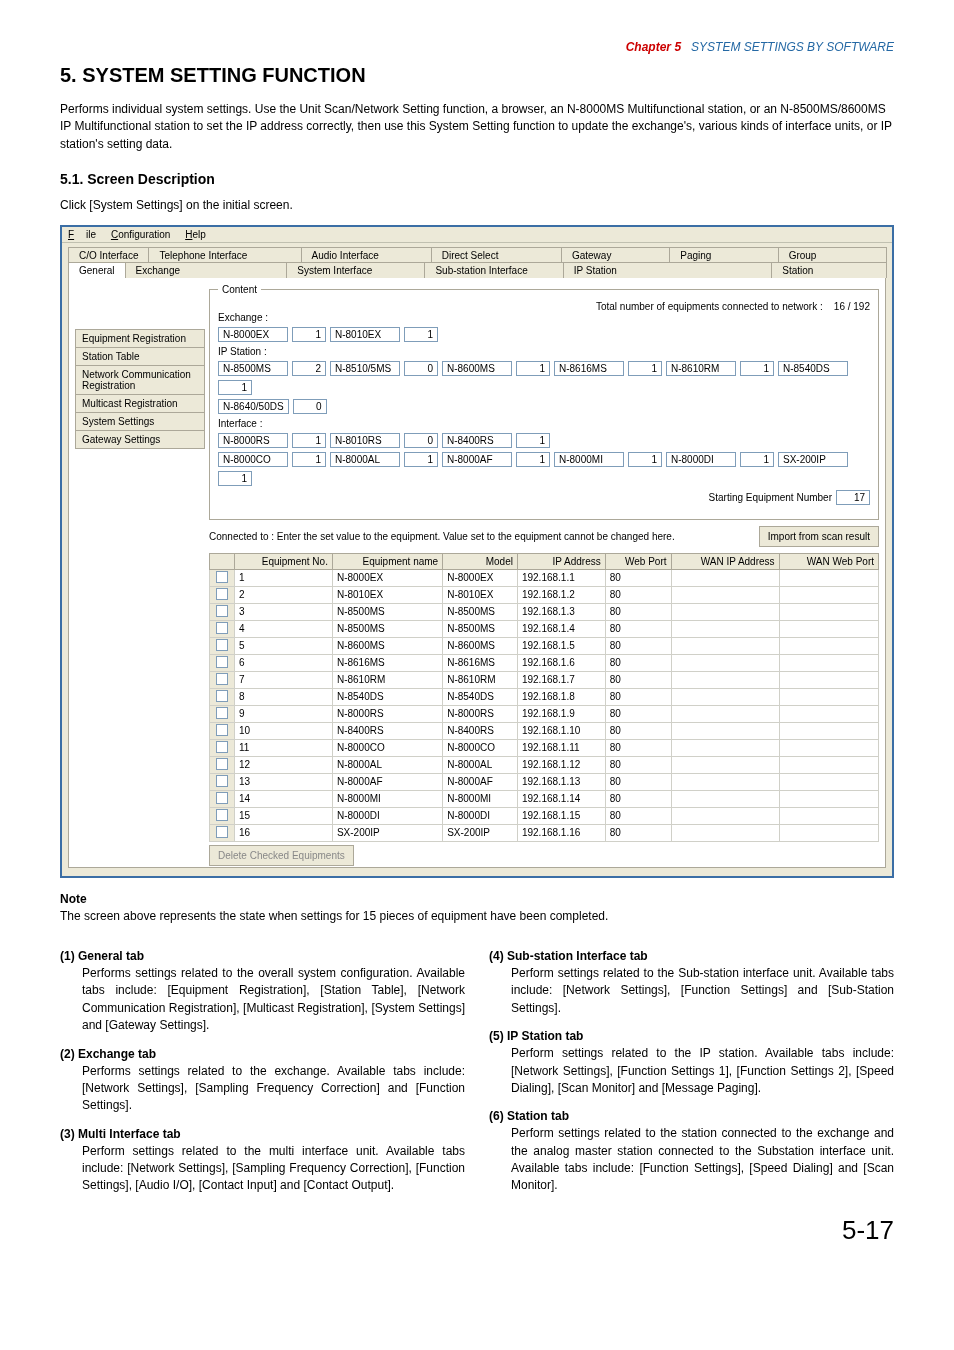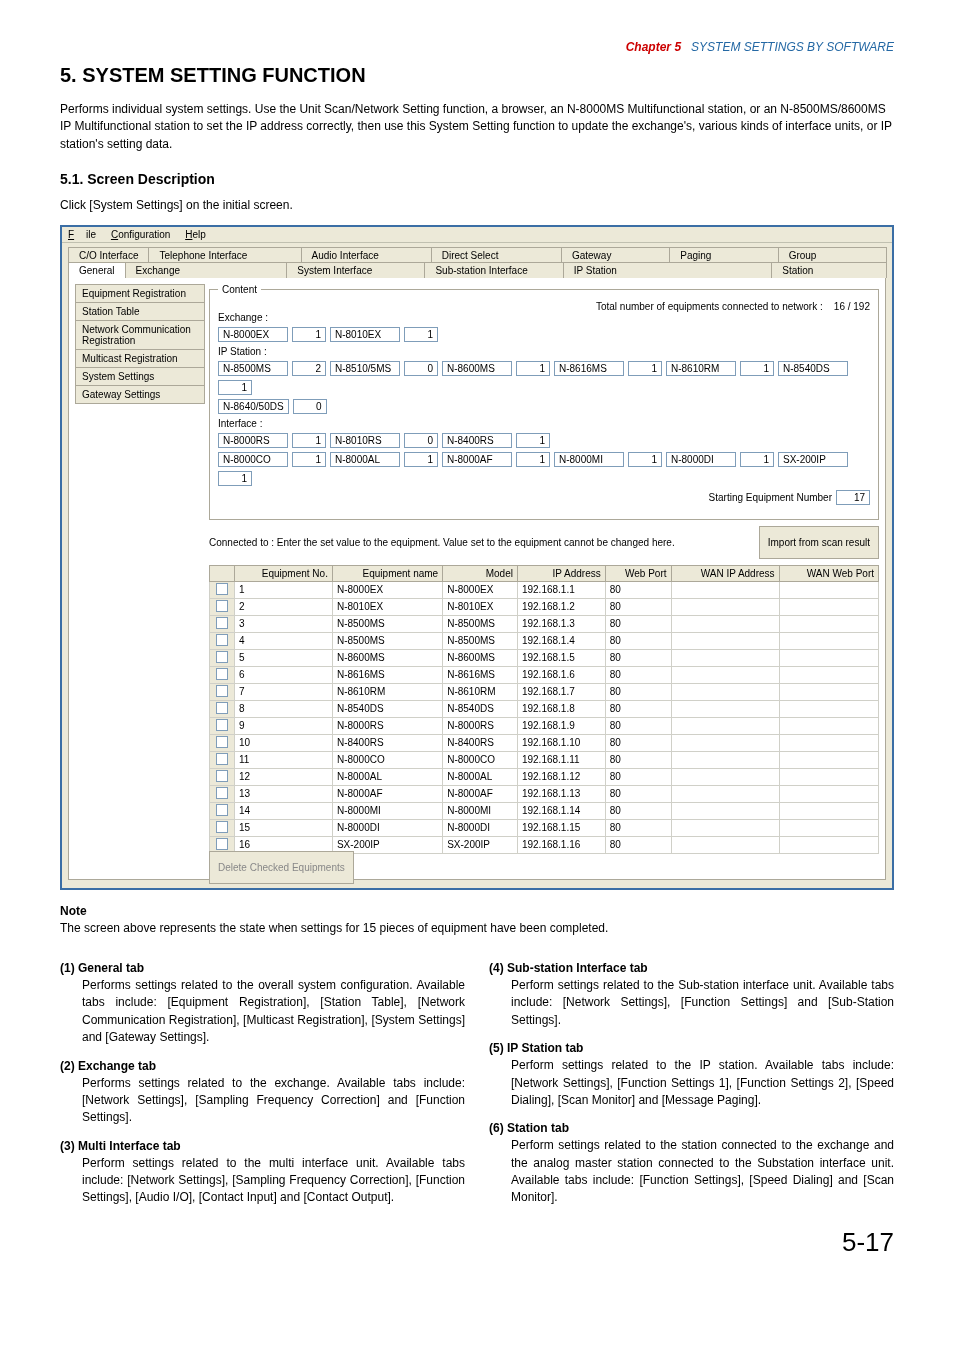--- a/index.html
+++ b/index.html
@@ -53,21 +53,21 @@
     border:1px solid #aca899; border-bottom:none;
     padding:2px 10px; margin-right:-1px;
     background:#ece9d8; position:relative;
   }
   .tab.active { background:#fff; z-index:2; }
   .tab-panel {
     border:1px solid #aca899; background:#fff; padding:6px; margin-top:-1px;
   }
   .two-row-tabs .row2 { margin-top:-1px; }
   .side-nav {
-    float:left; width:130px;
+    float:left; width:130px;margin-top:45px;
   }
   .side-nav .side-item {
     border:1px solid #aca899; border-bottom:none;
     padding:3px 6px; background:#ece9d8;
   }
   .side-nav .side-item.last { border-bottom:1px solid #aca899; }
   .inner-content { margin-left:134px; }
   fieldset {
     border:1px solid #aca899; padding:6px 8px 10px; margin:0 0 6px;
   }
@@ -77,21 +77,21 @@
     border:1px solid #7f9db9; background:#fff; padding:1px 4px;
     min-width:60px; text-align:left; display:inline-block;
   }
   .num-box {
     border:1px solid #7f9db9; background:#fff; padding:1px 4px;
     width:24px; text-align:right; display:inline-block;
   }
   .right-info { float:right; font-size:10px; }
   .connected-row { display:flex; align-items:center; gap:10px; margin:6px 0; }
   .gray-btn {
-    border:1px solid #aca899; background:#ece9d8; padding:10px 8px;
+    border:1px solid #aca899; background:#ece9d8; padding:4px 8px;
     color:#888;
   }
   .gray-btn.enabled { color:#000; }
   table.equip {
     border-collapse:collapse; width:100%; font-size:10px; margin-top:4px;
   }
   table.equip th {
     background:#ece9d8; border:1px solid #aca899; padding:2px 4px; font-weight:normal;
     text-align:right;
   }

